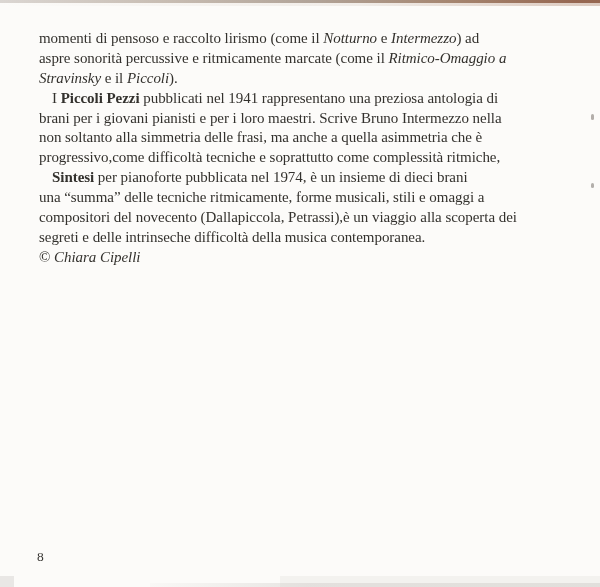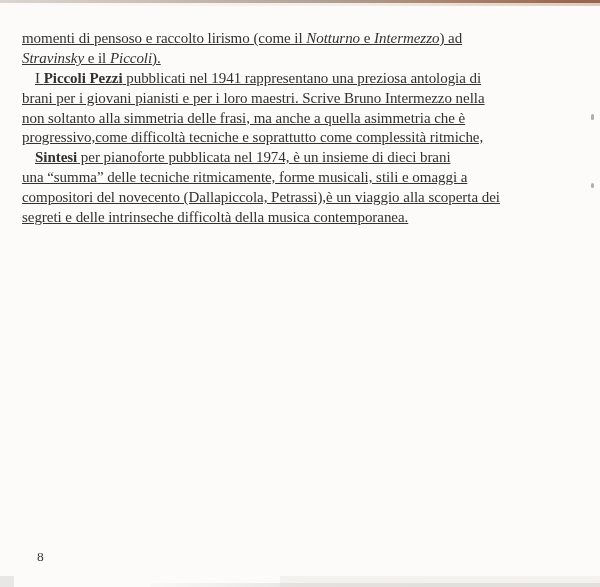--- a/index.html
+++ b/index.html
@@ -31,28 +31,27 @@
     position: absolute;
     top: 3px; left: 0;
     width: 600px; height: 3px;
     background: linear-gradient(to right,
       rgba(216,211,207,0) 0%,
       rgba(190,170,155,0.18) 60%,
       rgba(160,110,85,0.35) 100%);
   }
   .text-block {
     position: absolute;
-    left: 22px;
+    left: 39px;
     top: 29px;
     width: 545px;
     font-size: 15px;
     line-height: 19.9px;
     letter-spacing: -0.05px;
     color: var(--text, #33312d);
-    text-decoration: underline;
   }
   .line {
     white-space: nowrap;
     height: 19.9px;
   }
   .line.indent { padding-left: 13px; }
   .it { font-style: italic; }
   .bd { font-weight: bold; text-align: right; }
   .page-number {
     position: absolute;
@@ -99,29 +98,31 @@
 </style>
 </head>
 <body>
 
 <div class="scan-page">
   <div class="top-edge"></div>
   <div class="top-edge-fade"></div>
 
   <div class="text-block">
       <div class="line"><span>momenti di pensoso e raccolto lirismo (come il </span><span class="it">Notturno</span><span> e </span><span class="it">Intermezzo</span><span>) ad</span></div>
+      <div class="line"><span>aspre sonorità percussive e ritmicamente marcate (come il </span><span class="it">Ritmico-Omaggio a</span></div>
       <div class="line"><span class="it">Stravinsky</span><span> e il </span><span class="it">Piccoli</span><span>).</span></div>
       <div class="line indent"><span>I </span><span class="bd">Piccoli Pezzi</span><span> pubblicati nel 1941 rappresentano una preziosa antologia di</span></div>
       <div class="line"><span>brani per i giovani pianisti e per i loro maestri. Scrive Bruno Intermezzo nella</span></div>
       <div class="line"><span>non soltanto alla simmetria delle frasi, ma anche a quella asimmetria che è</span></div>
       <div class="line"><span>progressivo,come difficoltà tecniche e soprattutto come complessità ritmiche,</span></div>
       <div class="line indent"><span class="bd">Sintesi</span><span> per pianoforte pubblicata nel 1974, è un insieme di dieci brani</span></div>
       <div class="line"><span>una “summa” delle tecniche ritmicamente, forme musicali, stili e omaggi a</span></div>
       <div class="line"><span>compositori del novecento (Dallapiccola, Petrassi),è un viaggio alla scoperta dei</span></div>
       <div class="line"><span>segreti e delle intrinseche difficoltà della musica contemporanea.</span></div>
+      <div class="line"><span>© </span><span class="it">Chiara Cipelli</span></div>
     </div>
 
   <div class="page-number">8</div>
 
   <div class="speck-1"></div>
   <div class="speck-2"></div>
   <div class="bottom-shadow"></div>
   <div class="bottom-right-tint"></div>
   <div class="corner-patch"></div>
 </div>

